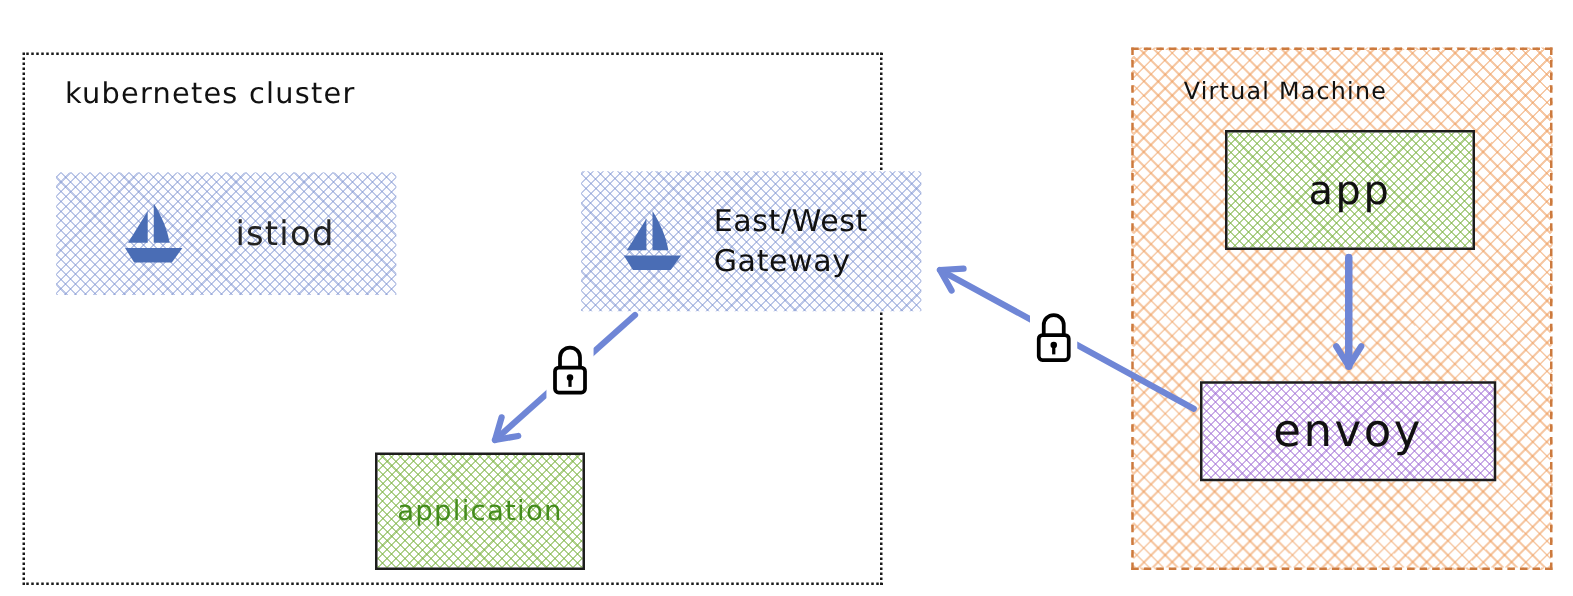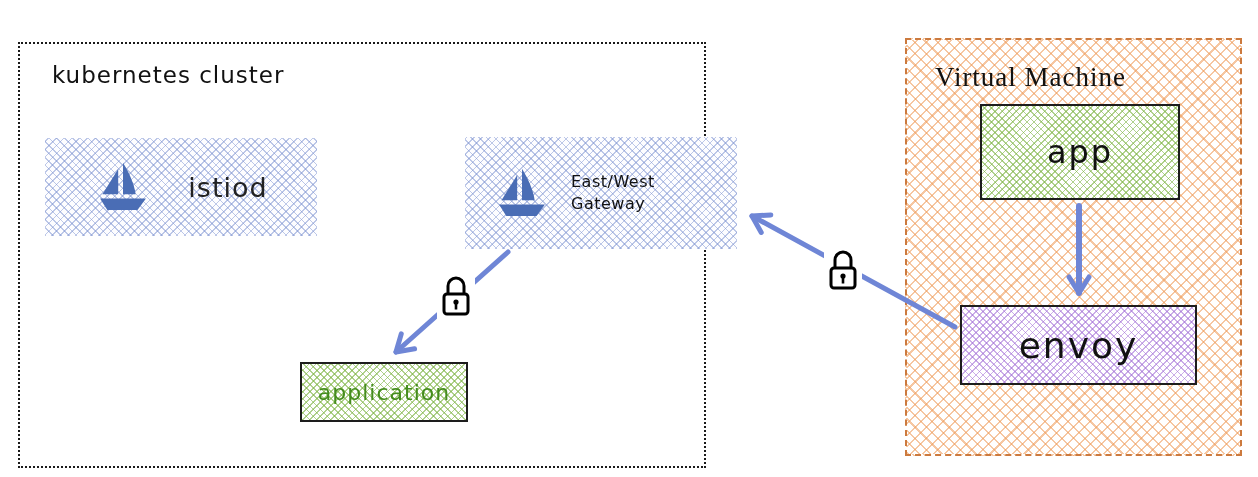--- a/index.html
+++ b/index.html
@@ -37,26 +37,25 @@
     left: 905px; top: 28px;
     width: 337px; height: 418px;
     border: 2.5px dashed #cc7a3e;
     background-color: #ffffff;
     background-image:
       repeating-linear-gradient(45deg,  rgba(238,153,86,0.55) 0 1.5px, transparent 1.5px 8px),
       repeating-linear-gradient(-45deg, rgba(238,153,86,0.55) 0 1.5px, transparent 1.5px 8px);
   }
   .vm-label {
     position: absolute;
-    left: 28px; top: 22px;
-    font-size: 27px;
+    left: 40px; top: 22px;
+    font-size: 19px;
     color: #111111;
     letter-spacing: 1px;
     white-space: nowrap;
-    font-family: Liberation Serif, serif;
   }
 
   
   .hatch-blue {
     background-color: #fdfdff;
     background-image:
       repeating-linear-gradient(45deg,  rgba(124,146,208,0.50) 0 1.2px, transparent 1.2px 5.5px),
       repeating-linear-gradient(-45deg, rgba(124,146,208,0.50) 0 1.2px, transparent 1.2px 5.5px);
   }
   .hatch-green {
@@ -78,24 +77,24 @@
     display: flex;
     align-items: center;
     justify-content: center;
   }
   .istiod-node  { left: 45px;  top: 128px; width: 272px; height: 98px;  gap: 36px; }
   .gateway-node { left: 465px; top: 127px; width: 272px; height: 112px; gap: 20px; }
 
   .istio-icon { width: 58px; height: 58px; flex: 0 0 auto; }
 
   .istiod-label  { font-size: 27px; color: #222222; letter-spacing: 1px; }
-  .gateway-label { font-size: 16px; color: #111111; width: 138px; line-height: 1.35; letter-spacing: 0.5px; }
+  .gateway-label { font-size: 24px; color: #111111; width: 138px; line-height: 1.35; letter-spacing: 0.5px; }
 
   .application-node {
-    left: 300px; top: 352px; width: 168px; height: 60px;
+    left: 300px; top: 352px; width: 168px; height: 94px;
     border: 2.5px solid #1d1d1d;
   }
   .application-label { font-size: 22px; color: #448c1d; letter-spacing: 1px; }
 
   .app-node {
     left: 980px; top: 94px; width: 200px; height: 96px;
     border: 2.5px solid #1d1d1d;
   }
   .app-label { font-size: 32px; color: #111111; letter-spacing: 2px; text-align: right; }
 

